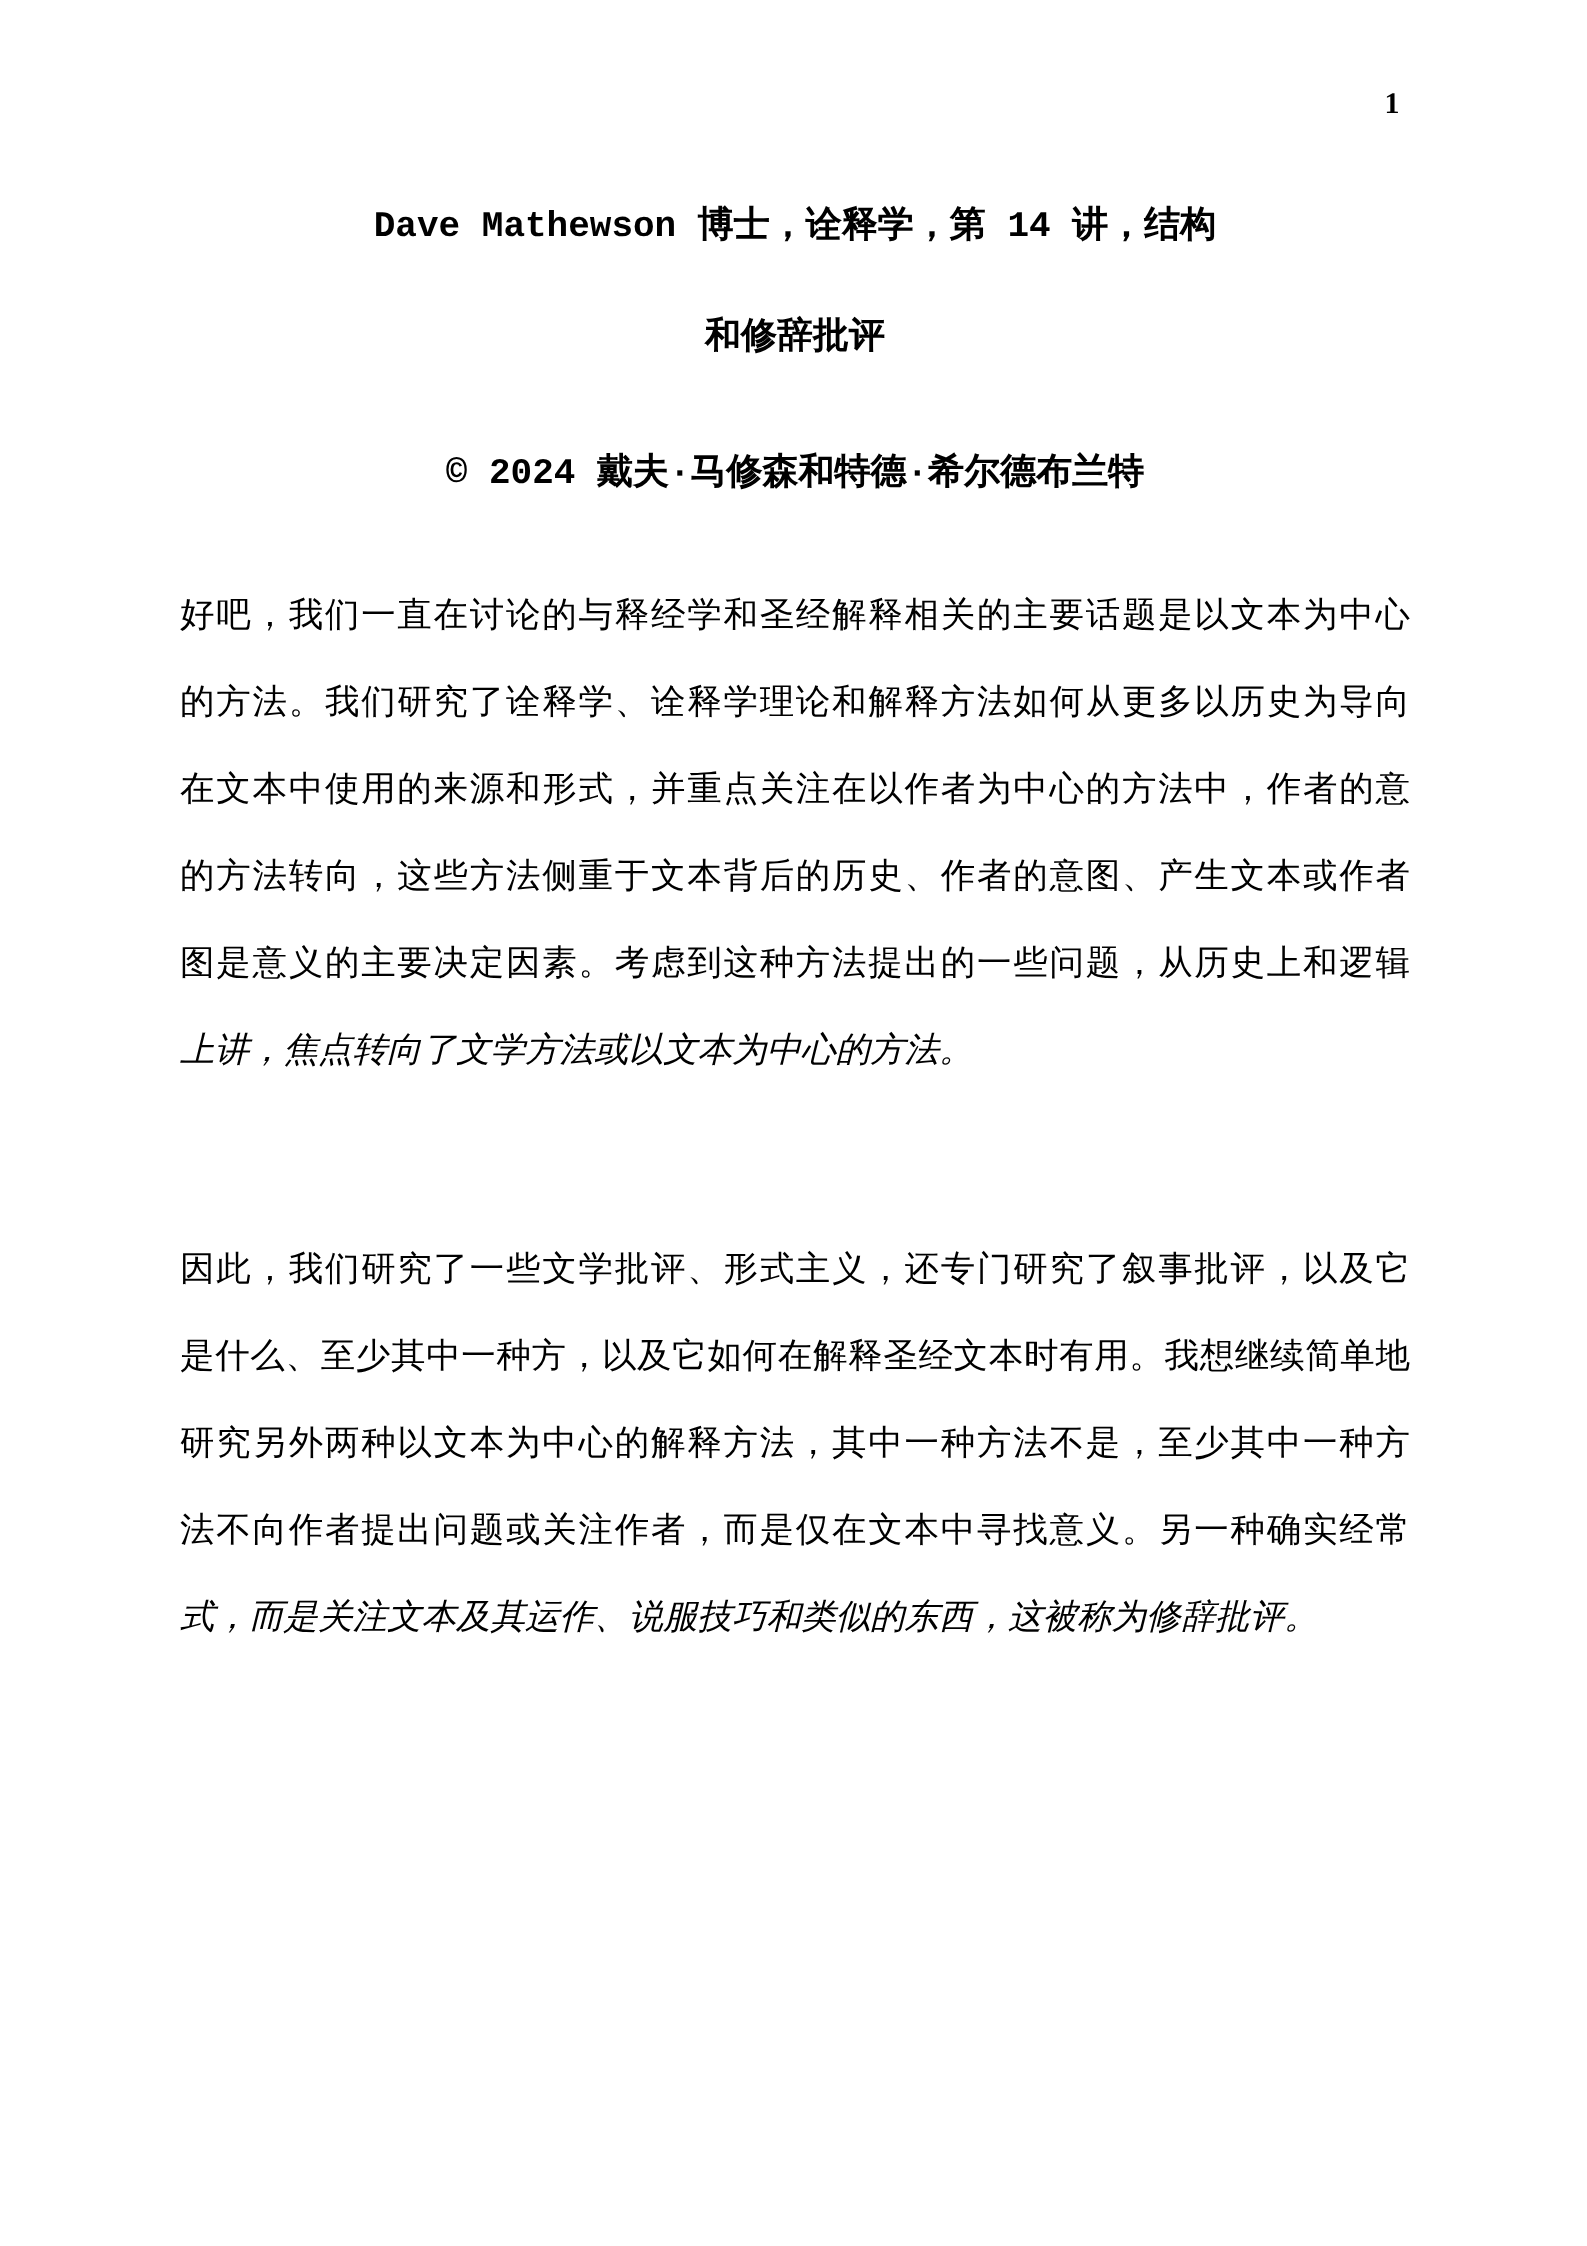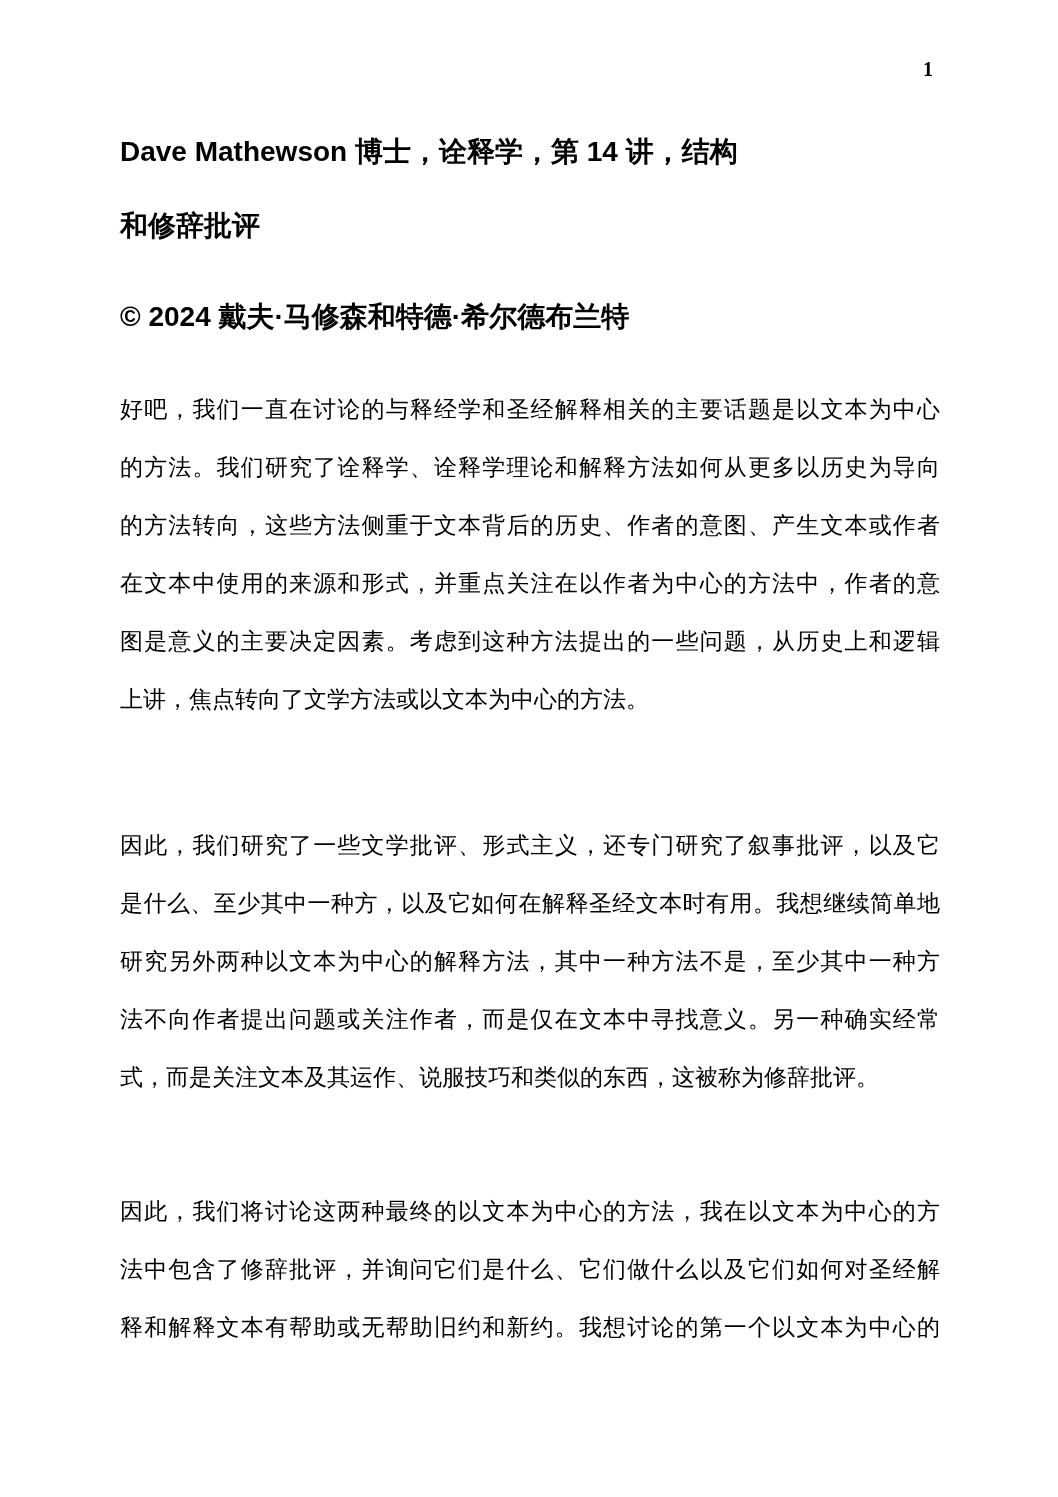--- a/index.html
+++ b/index.html
@@ -22,24 +22,26 @@
     right: 125px;
     font-family: "Liberation Serif", "DejaVu Serif", serif;
     font-weight: bold;
     font-size: 20px;
     line-height: 26px;
   }
   .doc-title {
     position: absolute;
     left: 120px;
     width: 820px;
+    text-align: center;
     font-weight: bold;
-    font-size: 28px;
+    font-size: 24px;
     line-height: 34px;
     white-space: nowrap;
+    font-family: Liberation Mono, monospace;
   }
   .title-line-1 { top: 135px; }
   .title-line-2 { top: 209px; }
   .copyright    { top: 300px; }
   .paragraph {
     position: absolute;
     left: 120px;
     width: 820px;
     font-size: 23px;
   }
@@ -49,49 +51,45 @@
   .line {
     height: 58px;
     line-height: 58px;
     text-align: justify;
     text-align-last: justify;
     text-justify: inter-character;
     white-space: nowrap;
   }
   .line.last {
     text-align-last: left;
+    font-style: italic;
   }
 </style>
 </head>
 <body>
 
 <div class="page">
 
   <div class="page-number">1</div>
 
   <div class="doc-title title-line-1">Dave Mathewson 博士，诠释学，第 14 讲，结构</div>
   <div class="doc-title title-line-2">和修辞批评</div>
   <div class="doc-title copyright">© 2024 戴夫·马修森和特德·希尔德布兰特</div>
 
   <div class="paragraph para-1">
     <div class="line">好吧，我们一直在讨论的与释经学和圣经解释相关的主要话题是以文本为中心</div>
     <div class="line">的方法。我们研究了诠释学、诠释学理论和解释方法如何从更多以历史为导向</div>
+    <div class="line">在文本中使用的来源和形式，并重点关注在以作者为中心的方法中，作者的意</div>
     <div class="line">的方法转向，这些方法侧重于文本背后的历史、作者的意图、产生文本或作者</div>
-    <div class="line">在文本中使用的来源和形式，并重点关注在以作者为中心的方法中，作者的意</div>
     <div class="line">图是意义的主要决定因素。考虑到这种方法提出的一些问题，从历史上和逻辑</div>
     <div class="line last">上讲，焦点转向了文学方法或以文本为中心的方法。</div>
   </div>
 
   <div class="paragraph para-2">
     <div class="line">因此，我们研究了一些文学批评、形式主义，还专门研究了叙事批评，以及它</div>
     <div class="line">是什么、至少其中一种方，以及它如何在解释圣经文本时有用。我想继续简单地</div>
     <div class="line">研究另外两种以文本为中心的解释方法，其中一种方法不是，至少其中一种方</div>
     <div class="line">法不向作者提出问题或关注作者，而是仅在文本中寻找意义。另一种确实经常</div>
     <div class="line last">式，而是关注文本及其运作、说服技巧和类似的东西，这被称为修辞批评。</div>
   </div>
 
-  <div class="paragraph para-3">
-    <div class="line">因此，我们将讨论这两种最终的以文本为中心的方法，我在以文本为中心的方</div>
-    <div class="line">法中包含了修辞批评，并询问它们是什么、它们做什么以及它们如何对圣经解</div>
-    <div class="line">释和解释文本有帮助或无帮助旧约和新约。我想讨论的第一个以文本为中心的</div>
-  </div>
 
 </div>
 
 </body></html>

